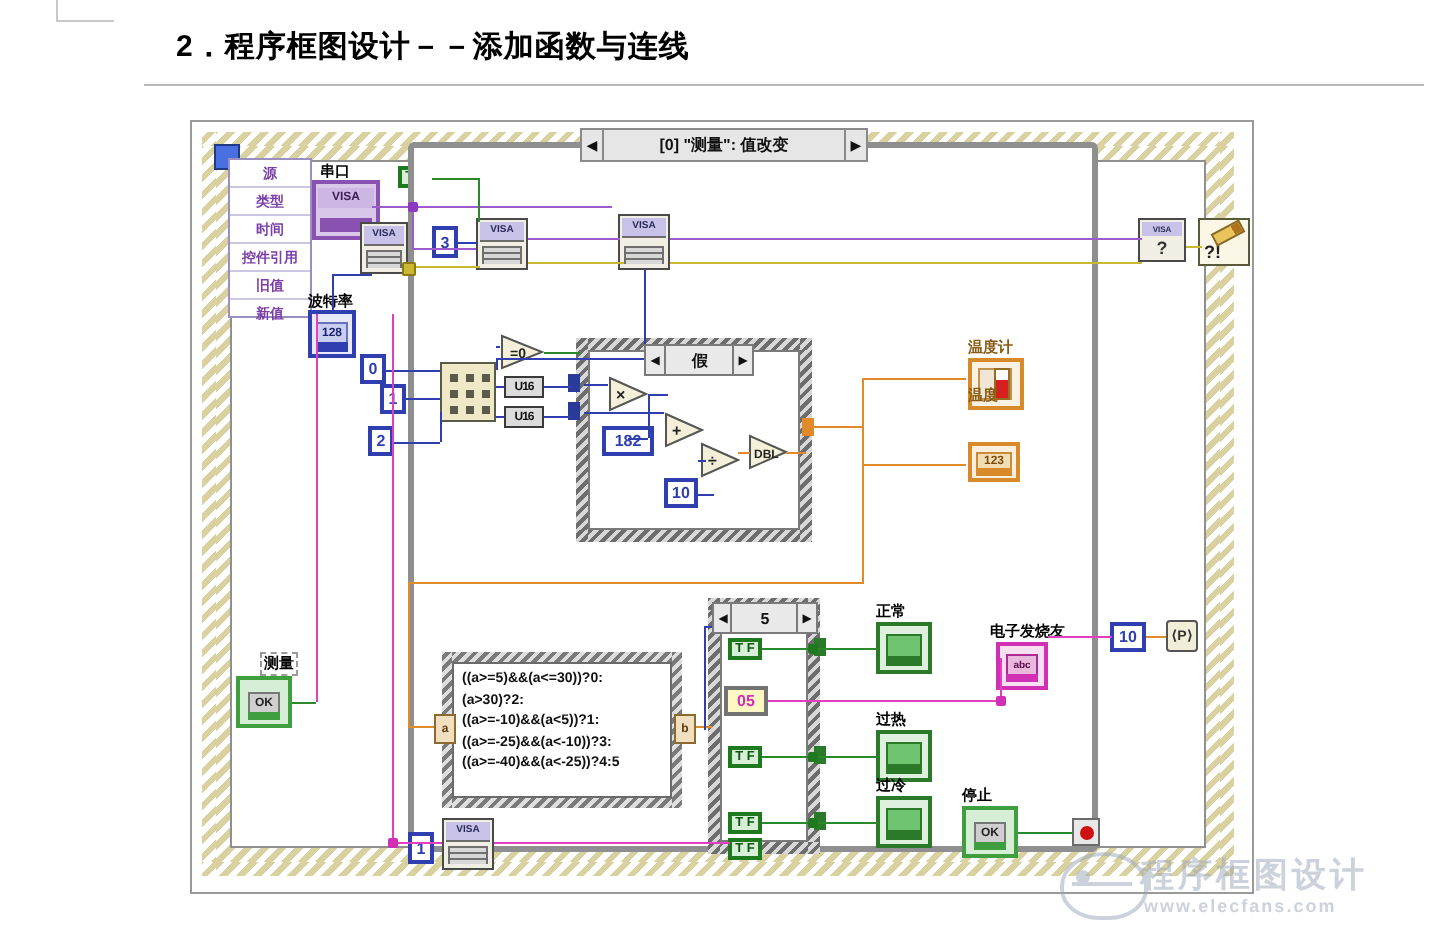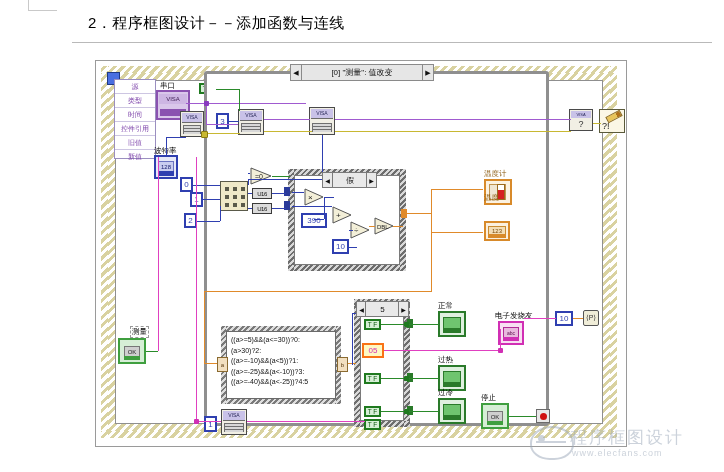--- a/index.html
+++ b/index.html
@@ -3,21 +3,21 @@
 <meta charset="utf-8">
 <title>LabVIEW Block Diagram</title>
 <style>
   html,body{margin:0;padding:0;}
   body{
     width:724px;height:472px;
     background:#ffffff;
     font-family:"Liberation Sans","DejaVu Sans",sans-serif;
     overflow:hidden;position:relative;
   }
-  #root{position:absolute;left:0;top:0;width:684px;height:472px;}
+  #root{position:absolute;left:0;top:0;width:684px;height:472px;font-weight:bold;}
 
   
   .doc-title{
     position:absolute;left:88px;top:14px;
     font-size:15px;color:#000;letter-spacing:.5px;
     white-space:nowrap;
   }
   .title-rule{
     position:absolute;left:72px;top:42px;width:640px;height:1px;
     background:#b9b9b9;
@@ -130,21 +130,21 @@
   
   .num-const{
     position:absolute;background:#fff;border:2px solid #2f3fb0;
     color:#2f3fb0;font-size:8px;text-align:center;
     font-family:"Liberation Sans",sans-serif;
     display:flex;align-items:center;justify-content:center;
     box-sizing:border-box;
   }
   
   .str-const{
-    position:absolute;background:#fef9c3;border:2px solid #f97316;
+    position:absolute;background:#fef9c3;border:2px solid #737373;
     color:#d12fb4;font-size:8px;
     display:flex;align-items:center;justify-content:center;
     box-sizing:border-box;
   }
   
   .bool-const{
     position:absolute;width:17px;height:11px;background:#d7efd7;
     border:2px solid #1f7a1f;color:#0a5a0a;font-size:6.5px;
     display:flex;align-items:center;justify-content:center;
     box-sizing:border-box;font-family:"Liberation Sans",sans-serif;
@@ -511,21 +511,21 @@
     <div class="tunnel" style="left:188px;top:126px;"></div>
     <div class="tunnel" style="left:188px;top:140px;"></div>
     <div class="tunnel tunnel-o" style="left:305px;top:148px;"></div>
 
     <div class="tri-wrap" style="left:208px;top:127px;">
       <svg width="20" height="18">
           <polygon points="1,1 19,9 1,17" fill="#f3efd8" stroke="#555" stroke-width="1"></polygon>
           <text x="4" y="12" font-size="8" fill="#222">×</text>
         </svg>
     </div>
-    <div class="num-const" style="left:205px;top:152px;width:26px;height:15px;">390</div>
+    <div class="num-const" style="left:205px;top:152px;width:26px;height:15px;">182</div>
 
     <div class="tri-wrap" style="left:236px;top:145px;">
       <svg width="20" height="18">
           <polygon points="1,1 19,9 1,17" fill="#f3efd8" stroke="#555" stroke-width="1"></polygon>
           <text x="4" y="12" font-size="8" fill="#222">+</text>
         </svg>
     </div>
 
     <div class="tri-wrap" style="left:254px;top:160px;">
       <svg width="20" height="18">

